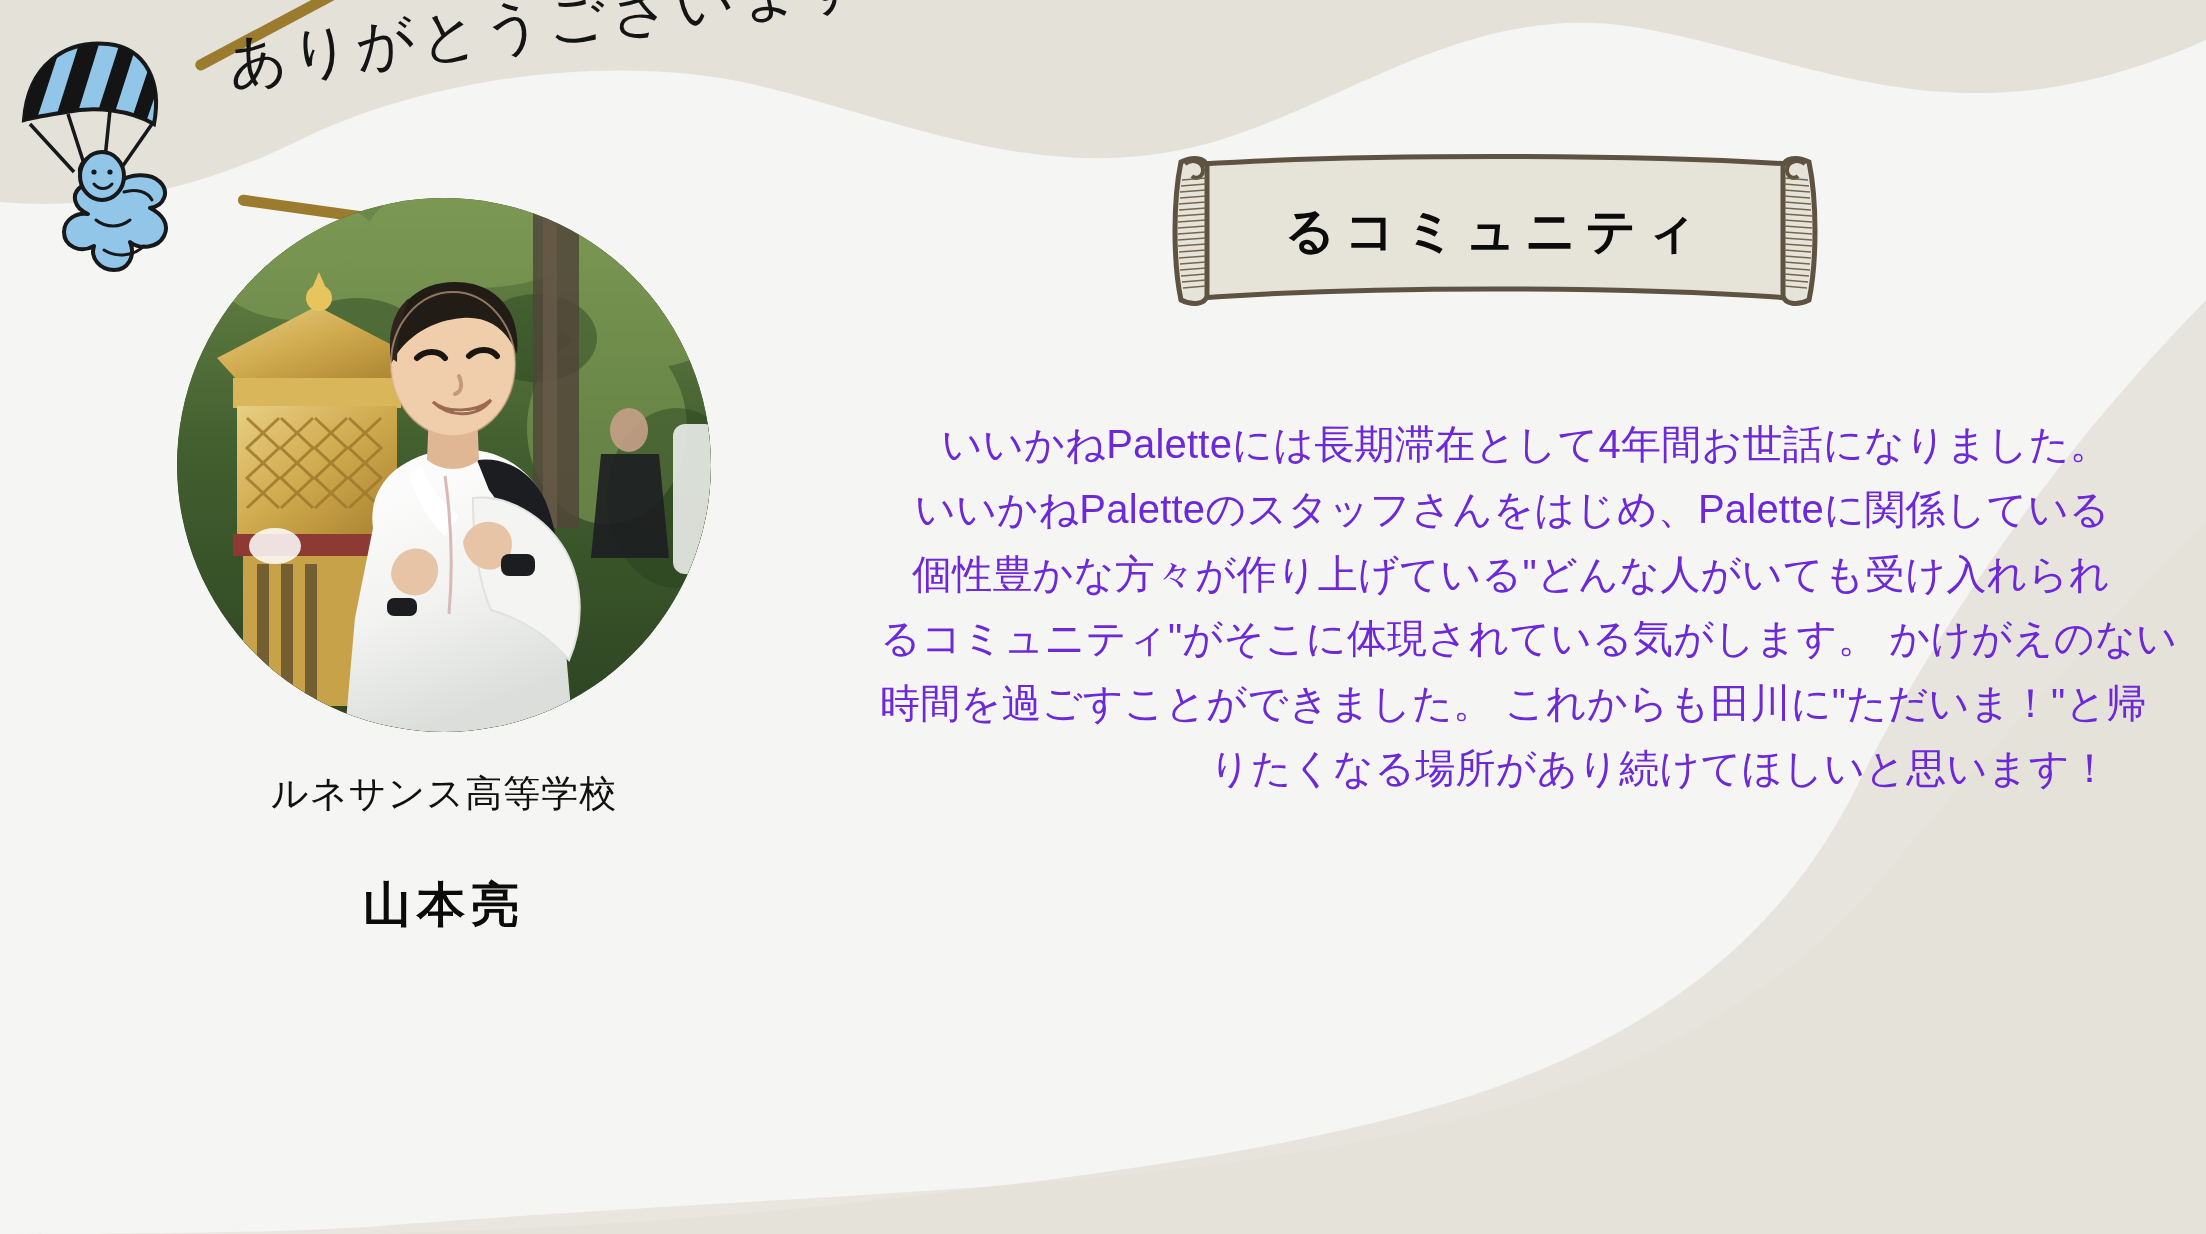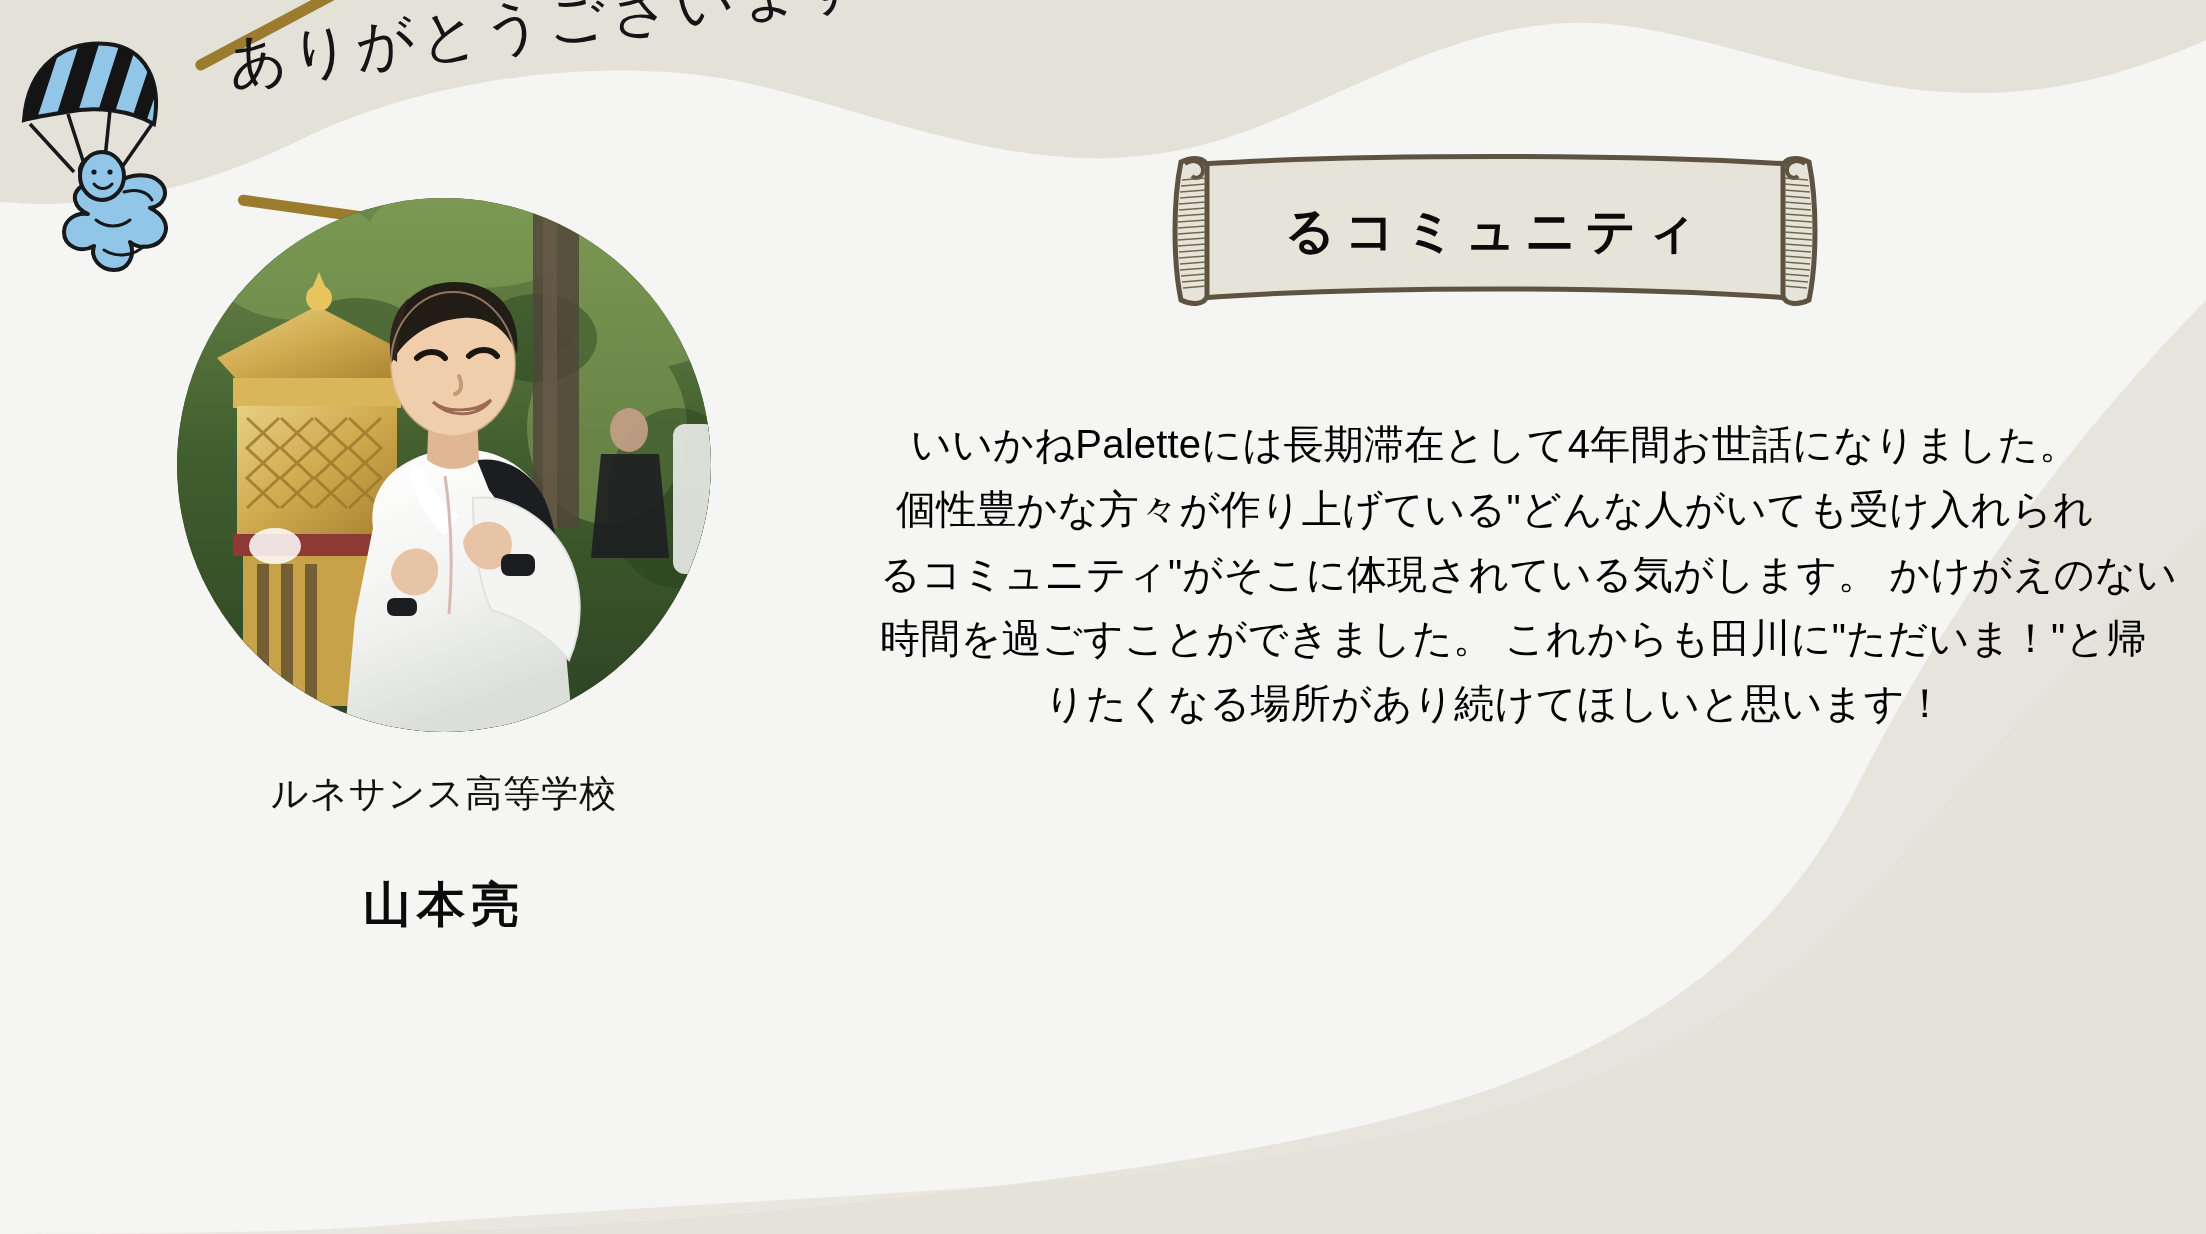--- a/index.html
+++ b/index.html
@@ -62,22 +62,22 @@
   .banner-wrap{position:relative;width:660px;height:162px;margin:0 auto;}
   .banner-wrap svg{display:block;width:100%;height:100%;}
   .banner-title{
     position:absolute;left:0;right:0;top:50%;
     transform:translateY(-50%);
     text-align:center;font-size:50px;font-weight:700;
     color:#0b0b0b;letter-spacing:9px;
   }
 
   .comment-body{
-    margin-top:100px;text-align:center;
-    font-size:40px;line-height:1.62;color:#000000;font-weight:500;
+    margin-top:100px;text-align:right;
+    font-size:40px;line-height:1.62;color:#6d28d9;font-weight:500;
     letter-spacing:0.2px;
   }
   .comment-line{display:block;white-space:nowrap;}
 </style>
 </head>
 <body>
 
 <div id="stage">
 
   <svg class="bg-layer" viewBox="0 0 2206 1234" preserveAspectRatio="none">
@@ -337,20 +337,21 @@
           <line x1="644" y1="126" x2="619" y2="124"></line>
             <line x1="643" y1="132" x2="619" y2="130"></line>
           <line x1="642" y1="138" x2="619" y2="136"></line>
         </g>
       </svg>
       <div class="banner-title">るコミュニティ</div>
     </div>
 
     <div class="comment-body">
       <span class="comment-line">いいかねPaletteには長期滞在として4年間お世話になりました。</span>
+      <span class="comment-line">いいかねPaletteのスタッフさんをはじめ、Paletteに関係している</span>
       <span class="comment-line">個性豊かな方々が作り上げている"どんな人がいても受け入れられ</span>
       <span class="comment-line">るコミュニティ"がそこに体現されている気がします。 かけがえのない</span>
       <span class="comment-line">時間を過ごすことができました。 これからも田川に"ただいま！"と帰</span>
       <span class="comment-line">りたくなる場所があり続けてほしいと思います！</span>
     </div>
   </div>
 
 </div>
 
 </body></html>

